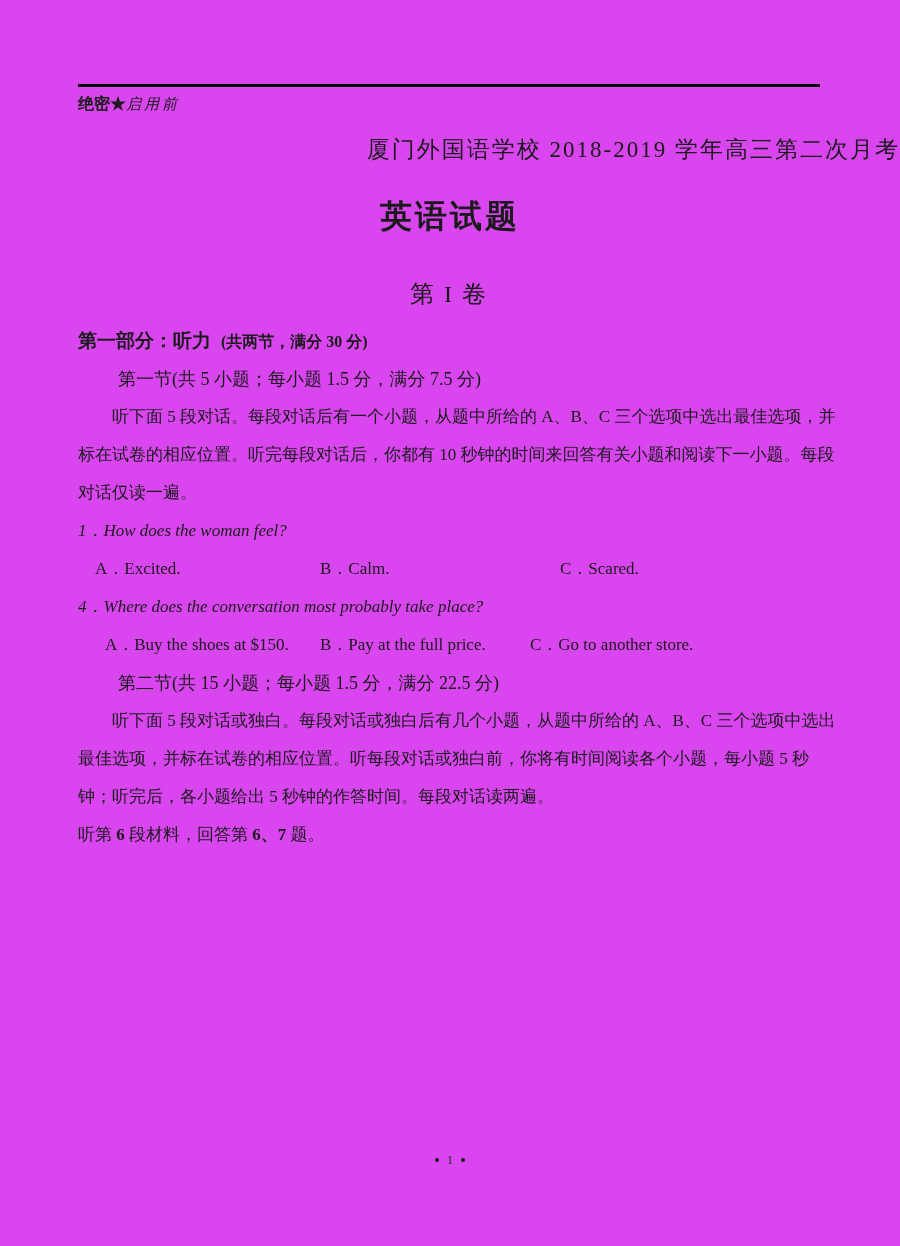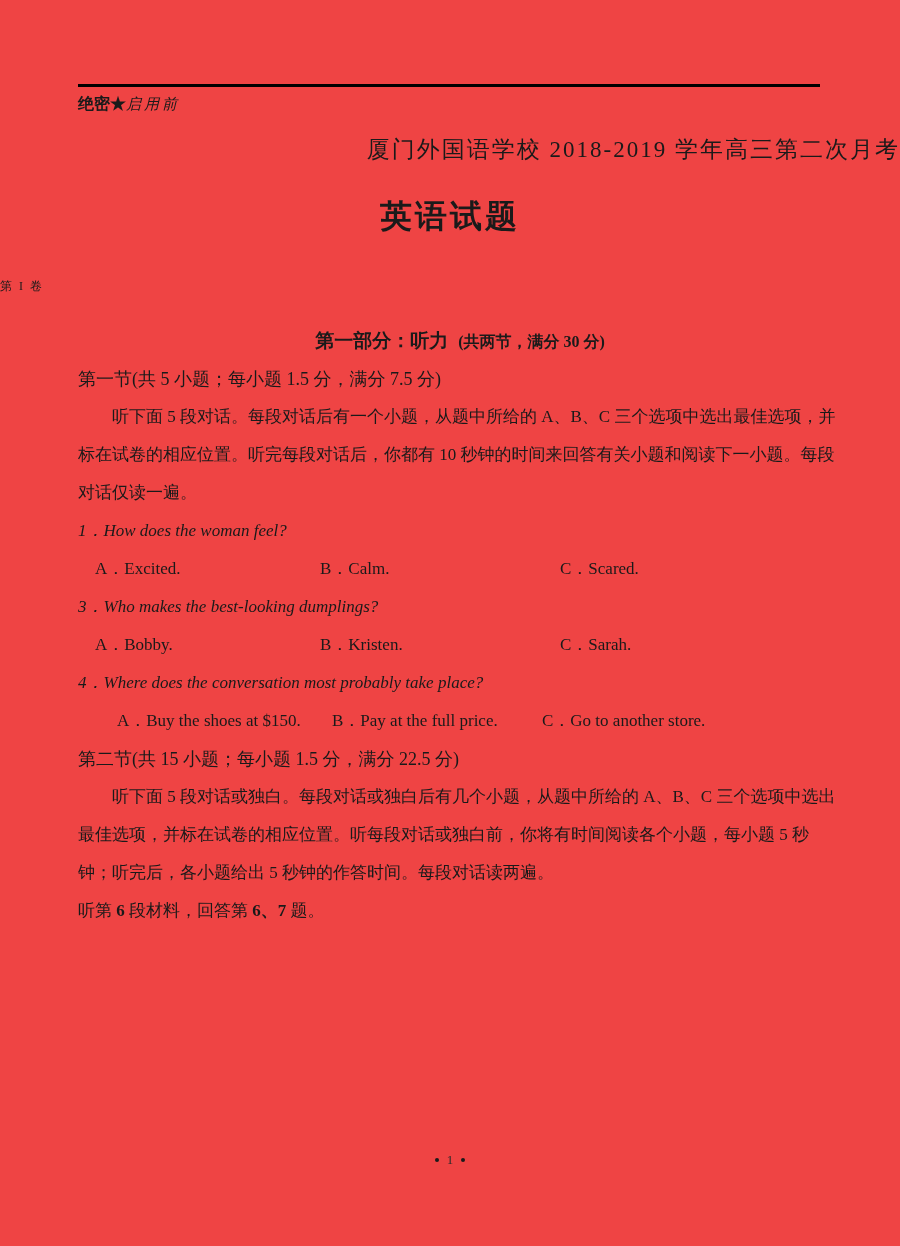--- a/index.html
+++ b/index.html
@@ -1,21 +1,21 @@
 <!DOCTYPE html>
 <html><head>
 <meta charset="utf-8">
 <style>
   * { box-sizing: border-box; }
   html, body { margin: 0; padding: 0; background: #ffffff; }
   .page {
     position: relative;
     width: 900px;
     height: 1246px;
-    background: #ef4444;
+    background: #d946ef;
     overflow: hidden;
     font-family: "Liberation Serif", "DejaVu Serif", serif;
     color: #1a1a1a;
   }
   .topbar {
     position: absolute;
     left: 78px; top: 84px;
     width: 742px; height: 3px;
     background: #000;
   }
@@ -43,35 +43,35 @@
     margin: 16px;
     text-align: center;
     font-size: 32px;
     font-weight: bold;
     letter-spacing: 3px;
     font-family: "Liberation Sans", "DejaVu Sans", sans-serif;
   }
   .volume {
     position: absolute;
     left: 0; right: 2px; top: 278px;
-    text-align: left;
-    font-size: 12px;
+    text-align: center;
+    font-size: 24px;
     letter-spacing: 2px;
   }
   .content {
     position: absolute;
     left: 78px; top: 322px;
     width: 764px;
     font-size: 17px;
     line-height: 38px;
   }
-  .part-heading { height: 38px; white-space: nowrap; text-align: center; }
+  .part-heading { height: 38px; white-space: nowrap; }
   .part-main { font-size: 19px; font-weight: bold; }
   .part-paren { font-size: 16px; font-weight: bold; margin-left: 10px; }
-  .section-line { font-size: 18px; height: 38px; white-space: nowrap; }
+  .section-line { font-size: 18px; height: 38px; white-space: nowrap; margin-left: 40px; }
   .para { margin: 0; text-indent: 34px; text-align: left; }
   .q-line { height: 38px; white-space: nowrap; font-style: italic; }
   .q-num { display: inline-block; }
   .opt-line { height: 38px; white-space: nowrap; }
   .opt { display: inline-block; white-space: nowrap; }
   .material-line { height: 38px; white-space: nowrap; }
   .material-line .bold { font-weight: bold; }
   .footer {
     position: absolute;
     left: 0; right: 0; top: 1152px;
@@ -114,28 +114,24 @@
     <div class="section-line">第一节(共 5 小题；每小题 1.5 分，满分 7.5 分)</div>
 
     <p class="para">听下面 5 段对话。每段对话后有一个小题，从题中所给的 A、B、C 三个选项中选出最佳选项，并标在试卷的相应位置。听完每段对话后，你都有 10 秒钟的时间来回答有关小题和阅读下一小题。每段对话仅读一遍。</p>
 
     <div id="q-list-1">
         <div class="q-block">
           <div class="q-line"><span class="q-num">1．</span><span>How does the woman feel?</span></div>
           <div class="opt-line" style="padding-left: 17px;"><span class="opt" style="width: 225px;">A．Excited.</span><span class="opt" style="width: 240px;">B．Calm.</span><span class="opt">C．Scared.</span></div>
         </div>
         <div class="q-block">
-          <div class="q-line"><span class="q-num">3．</span><span>Who makes the best-looking dumplings?</span></div>
-          <div class="opt-line" style="padding-left: 17px;"><span class="opt" style="width: 225px;">A．Bobby.</span><span class="opt" style="width: 240px;">B．Kristen.</span><span class="opt">C．Sarah.</span></div>
-        </div>
-        <div class="q-block">
           <div class="q-line"><span class="q-num">4．</span><span>Where does the conversation most probably take place?</span></div>
         </div>
         <div class="q-block">
-          <div class="opt-line" style="padding-left: 27px;"><span class="opt" style="width: 215px; margin-left: 12px;">A．Buy the shoes at $150.</span><span class="opt" style="width: 210px;">B．Pay at the full price.</span><span class="opt">C．Go to another store.</span></div>
+          <div class="opt-line" style="padding-left: 27px;"><span class="opt" style="width: 215px;">A．Buy the shoes at $150.</span><span class="opt" style="width: 210px;">B．Pay at the full price.</span><span class="opt">C．Go to another store.</span></div>
         </div>
       </div>
 
     <div class="section-line">第二节(共 15 小题；每小题 1.5 分，满分 22.5 分)</div>
 
     <p class="para">听下面 5 段对话或独白。每段对话或独白后有几个小题，从题中所给的 A、B、C 三个选项中选出最佳选项，并标在试卷的相应位置。听每段对话或独白前，你将有时间阅读各个小题，每小题 5 秒钟；听完后，各小题给出 5 秒钟的作答时间。每段对话读两遍。</p>
 
     <div class="material-line" id="material-line"><span>听第 </span><span class="bold">6</span><span> 段材料，回答第 </span><span class="bold">6、7</span><span> 题。</span></div>
 
     <div id="q-list-2">

